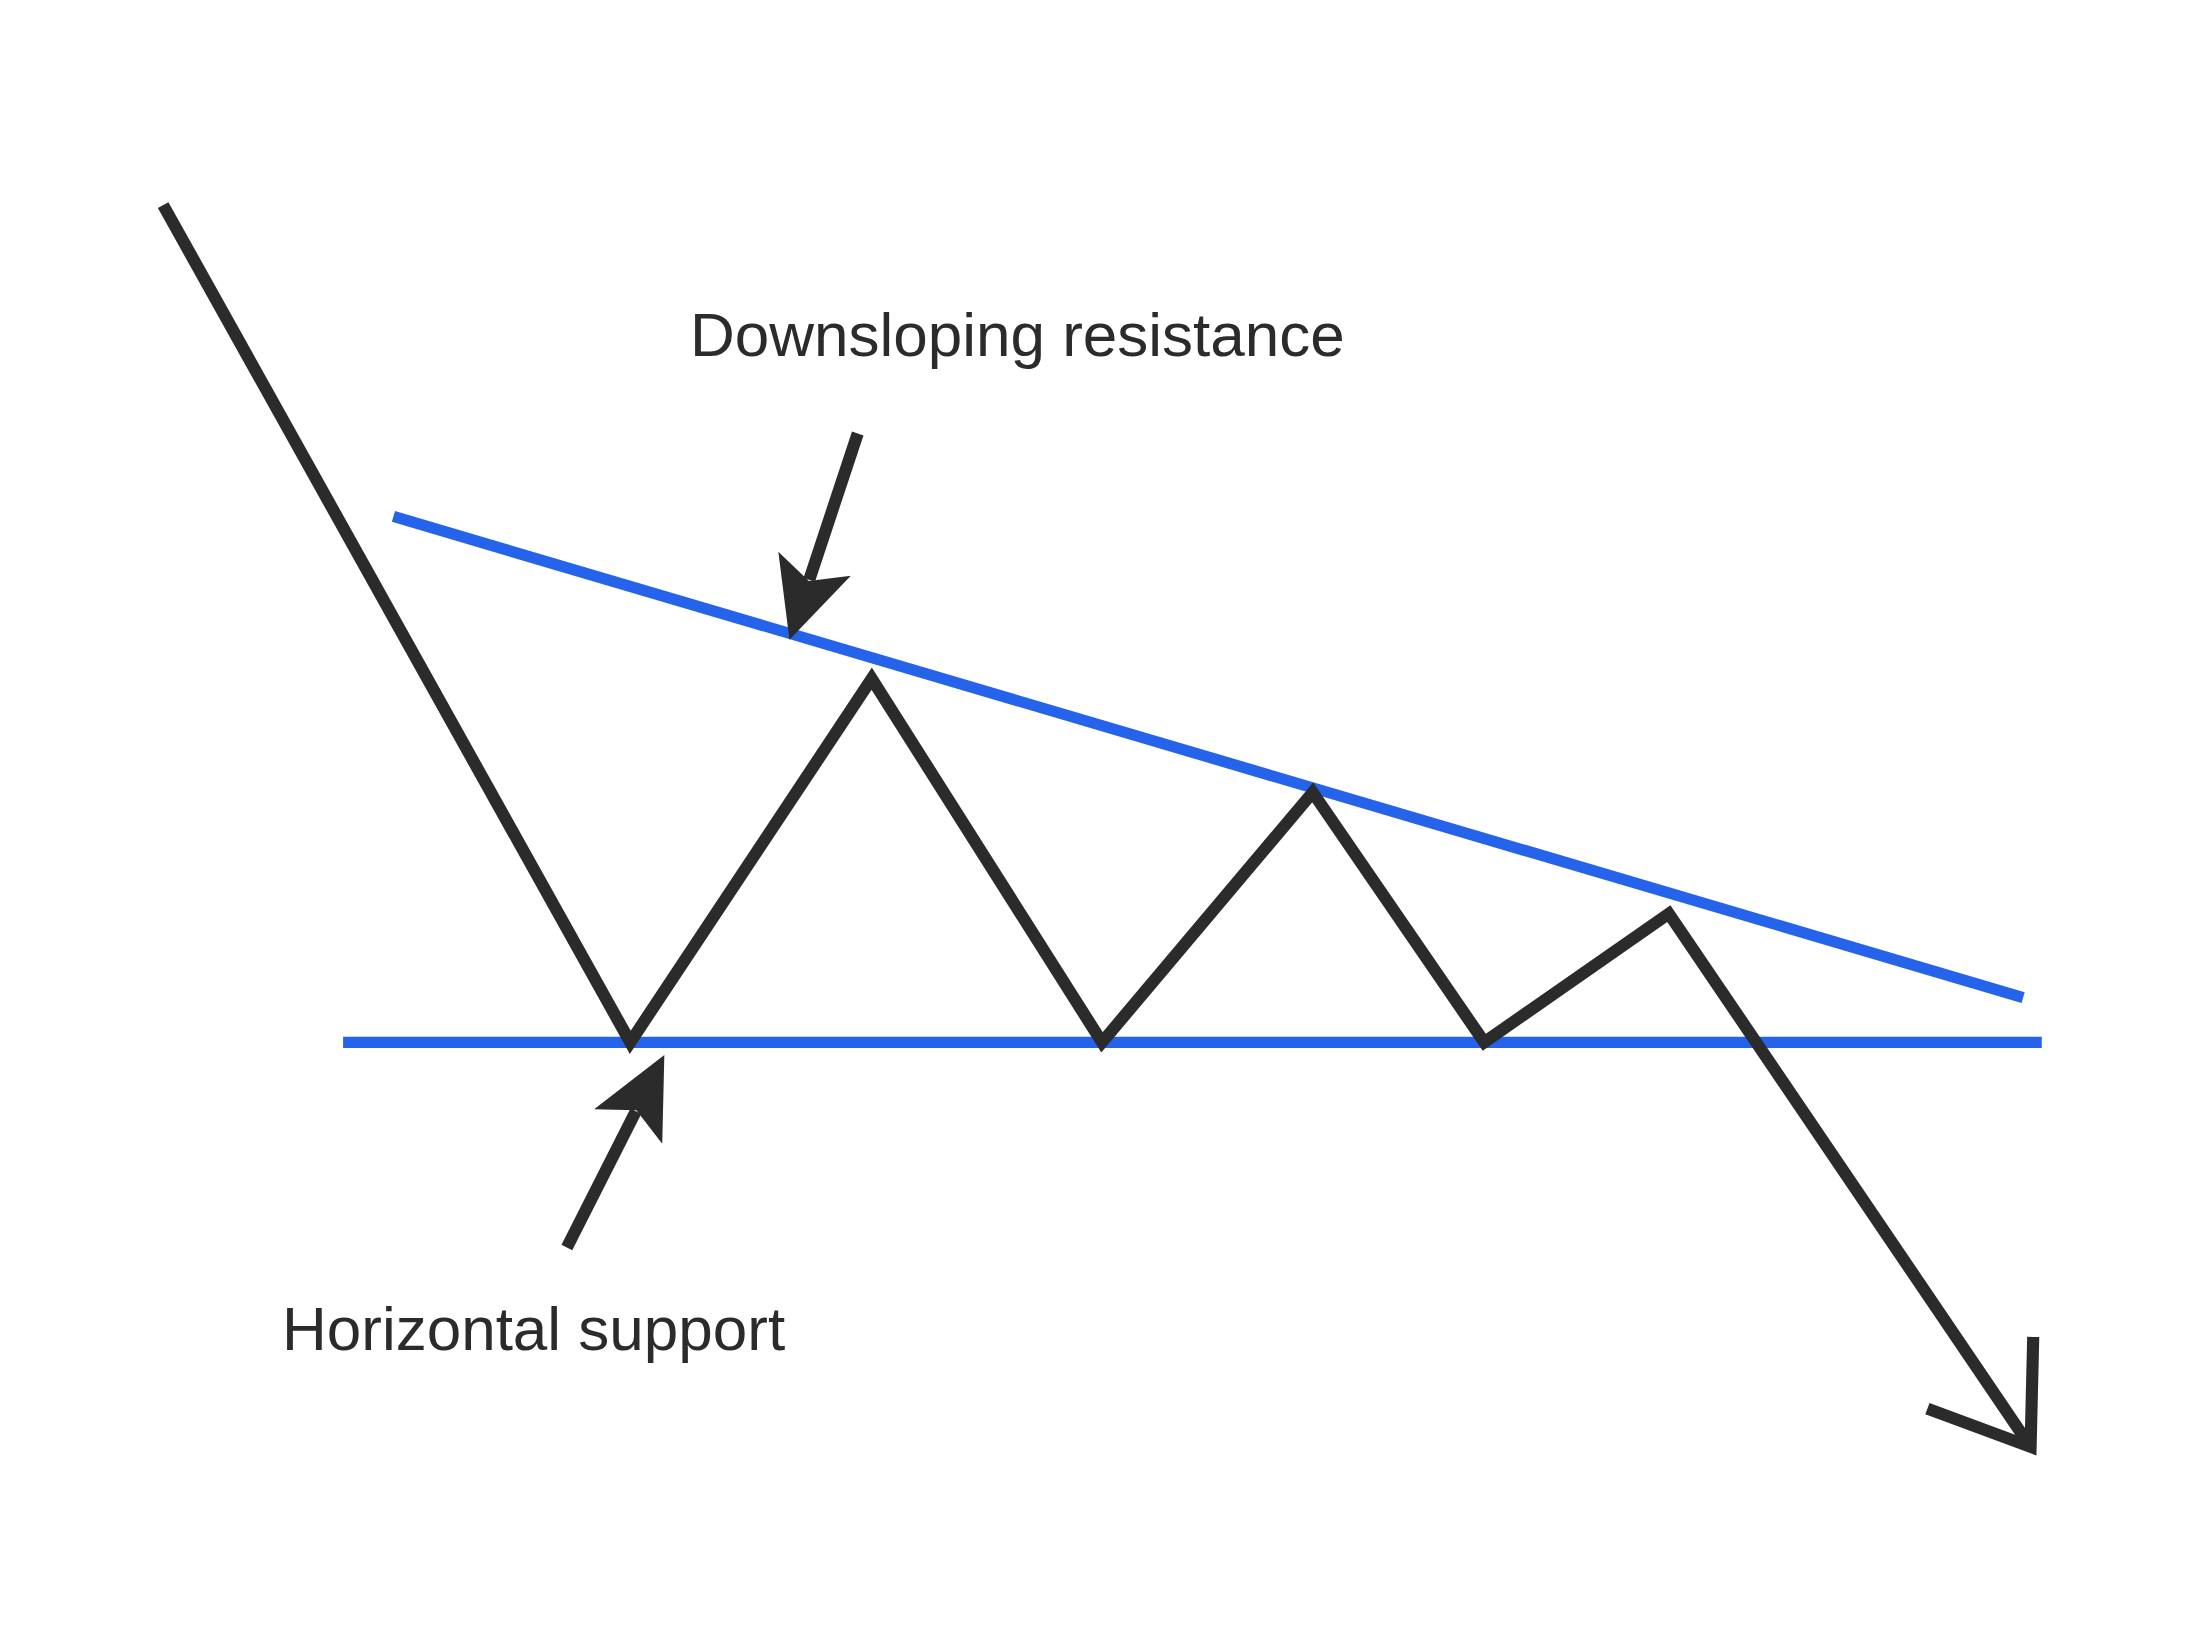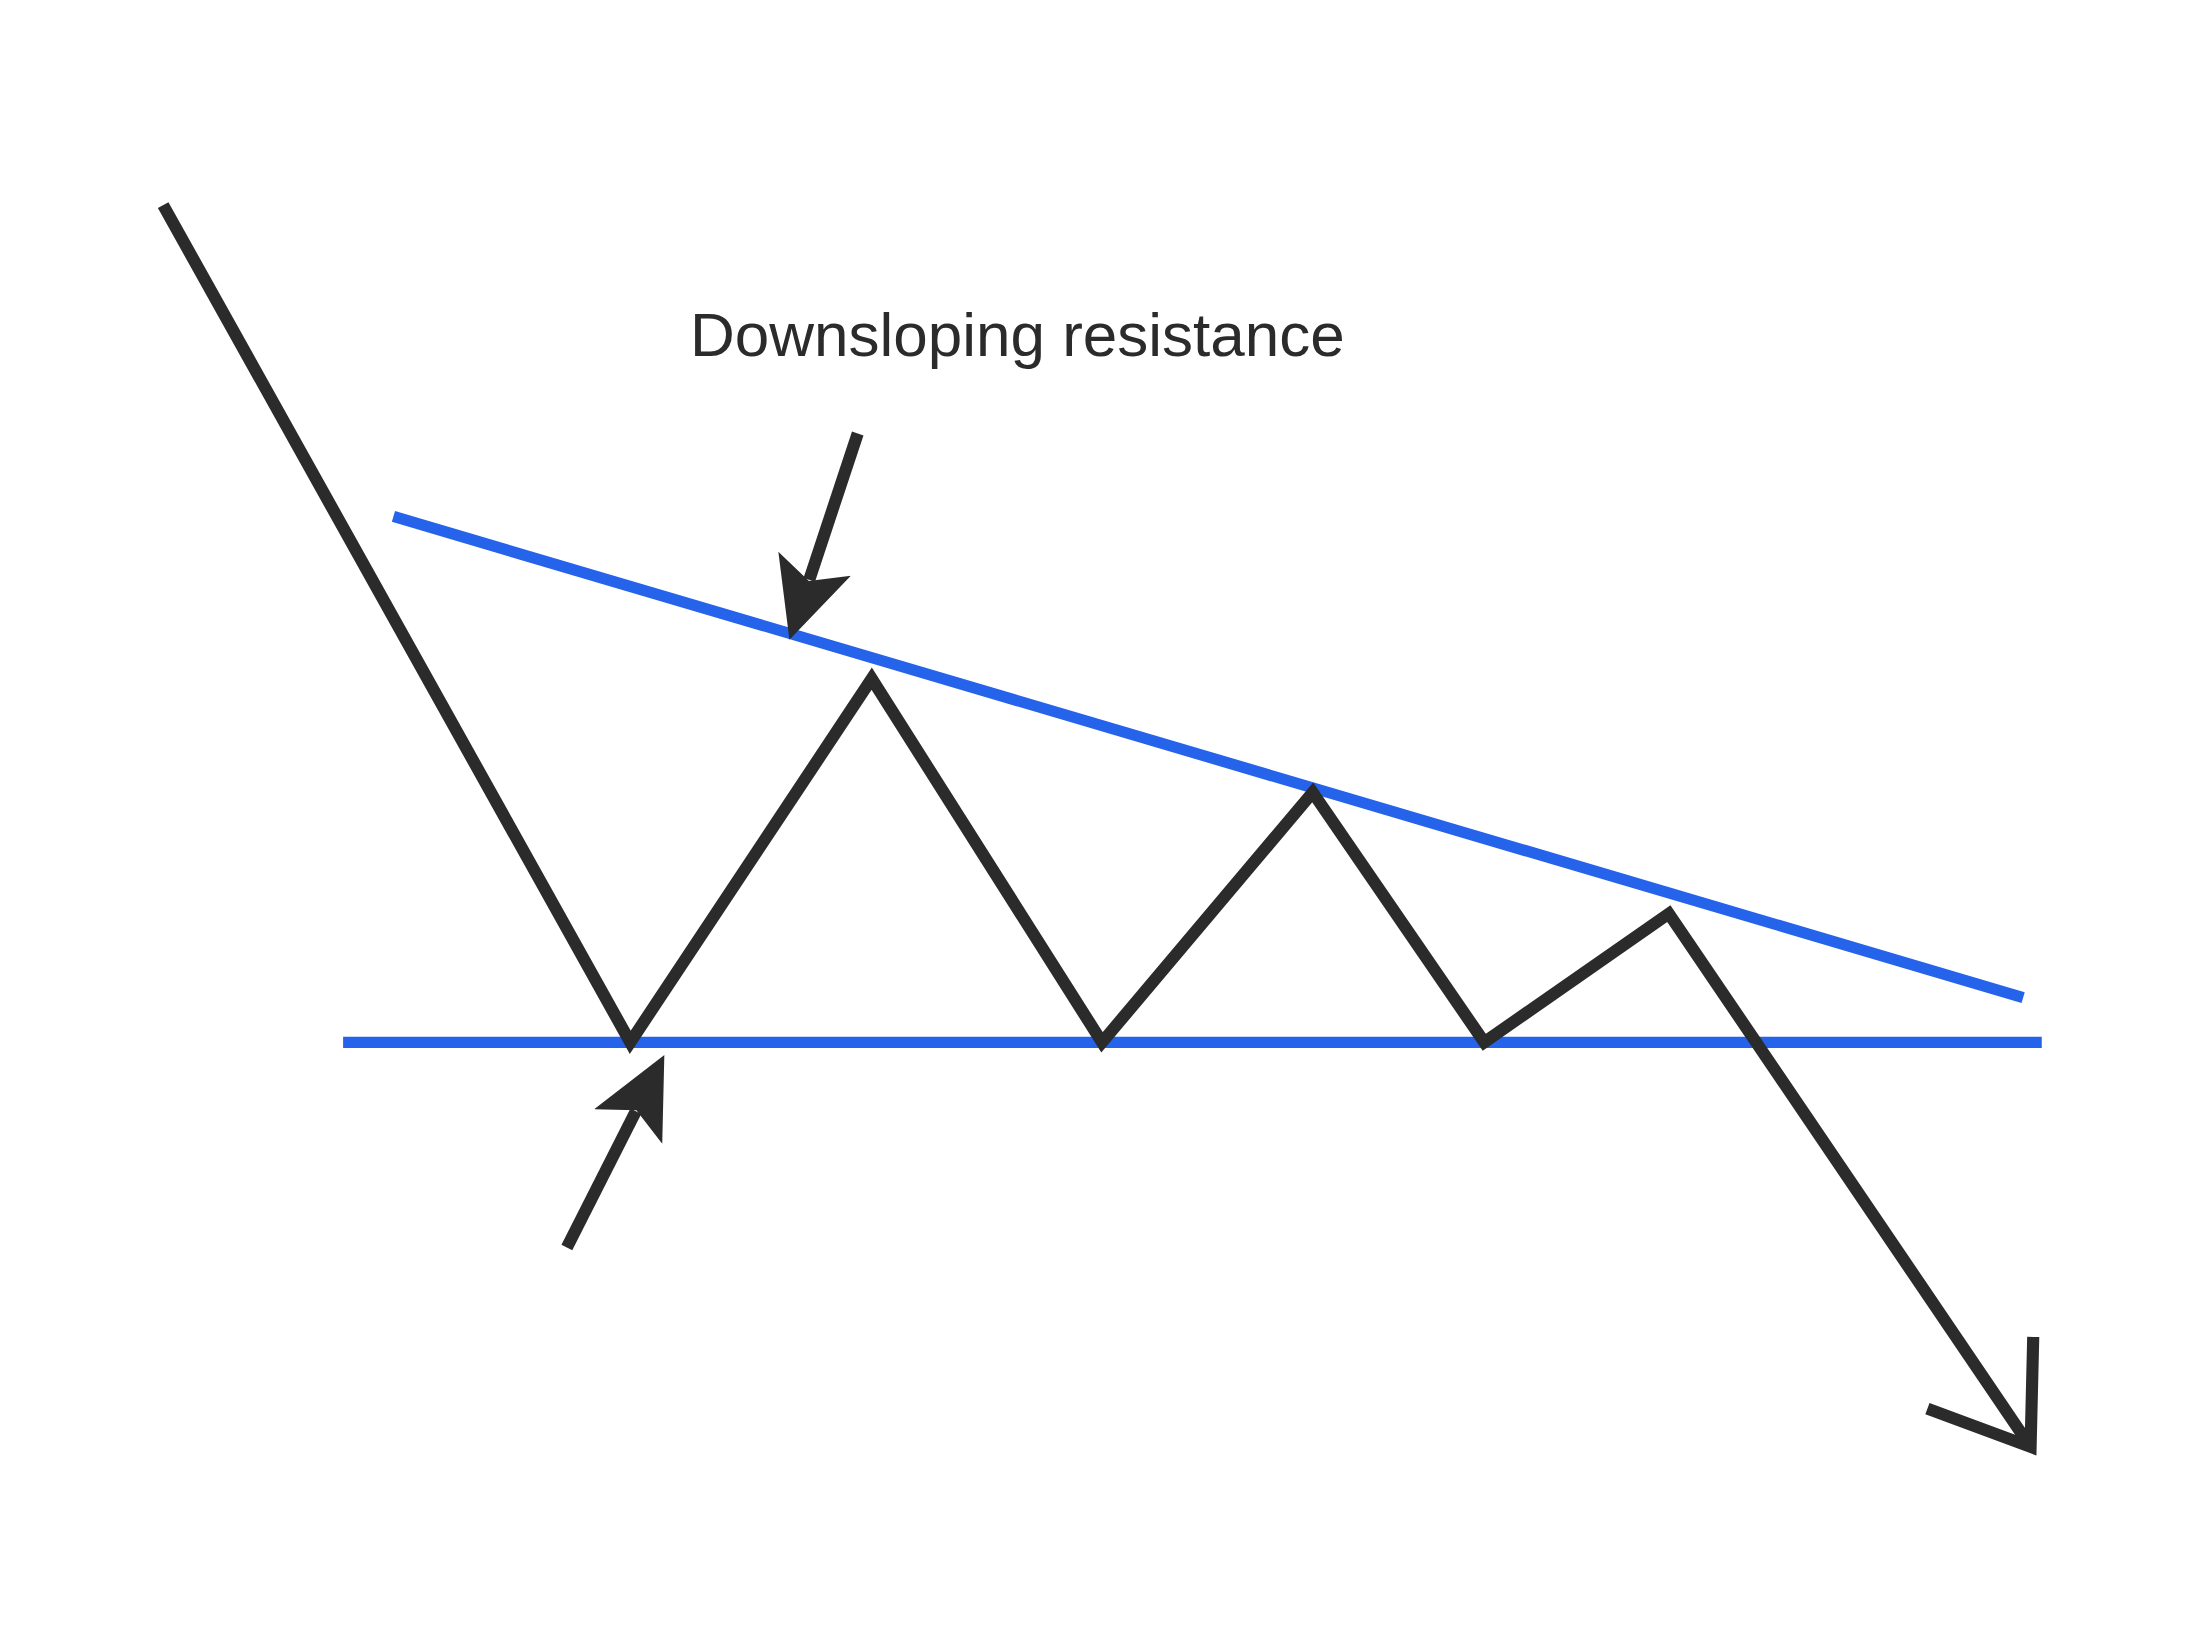--- a/index.html
+++ b/index.html
@@ -69,15 +69,16 @@
     <polyline id="breakdown-arrowhead" fill="none" stroke="#2b2b2b" stroke-width="13" stroke-linecap="butt" stroke-linejoin="miter" points="2180.8284117063226,1434.0339028058504 2178,1552 2067.348210409341,1511.009983405901"></polyline>
 
     <line id="resistance-arrow" stroke="#2b2b2b" stroke-width="13" marker-end="url(#solid-arrowhead)" x1="920" y1="465" x2="868" y2="622"></line>
 
     <line id="support-arrow" stroke="#2b2b2b" stroke-width="13" marker-end="url(#solid-arrowhead)" x1="608" y1="1338" x2="682" y2="1192"></line>
 
   </svg>
 
   <div class="annotation-text" id="resistance-label" style="left: 690px; top: 304px;">Downsloping resistance</div>
 
+  <div class="annotation-text" id="support-label" style="left: 282px; top: 1298px;">Horizontal support</div>
 
 </div>
 
 
 </body></html>

